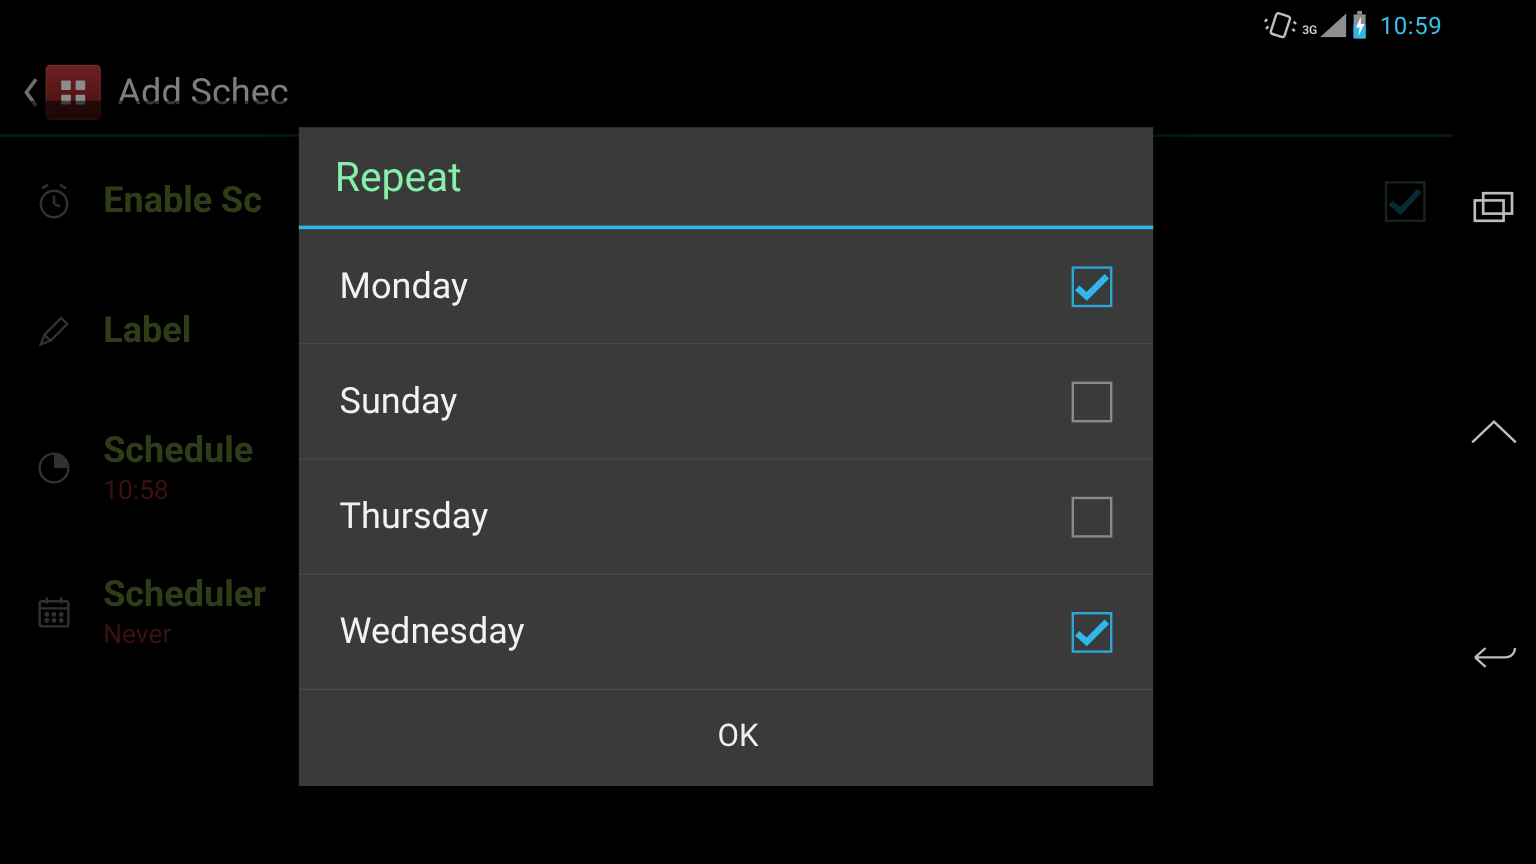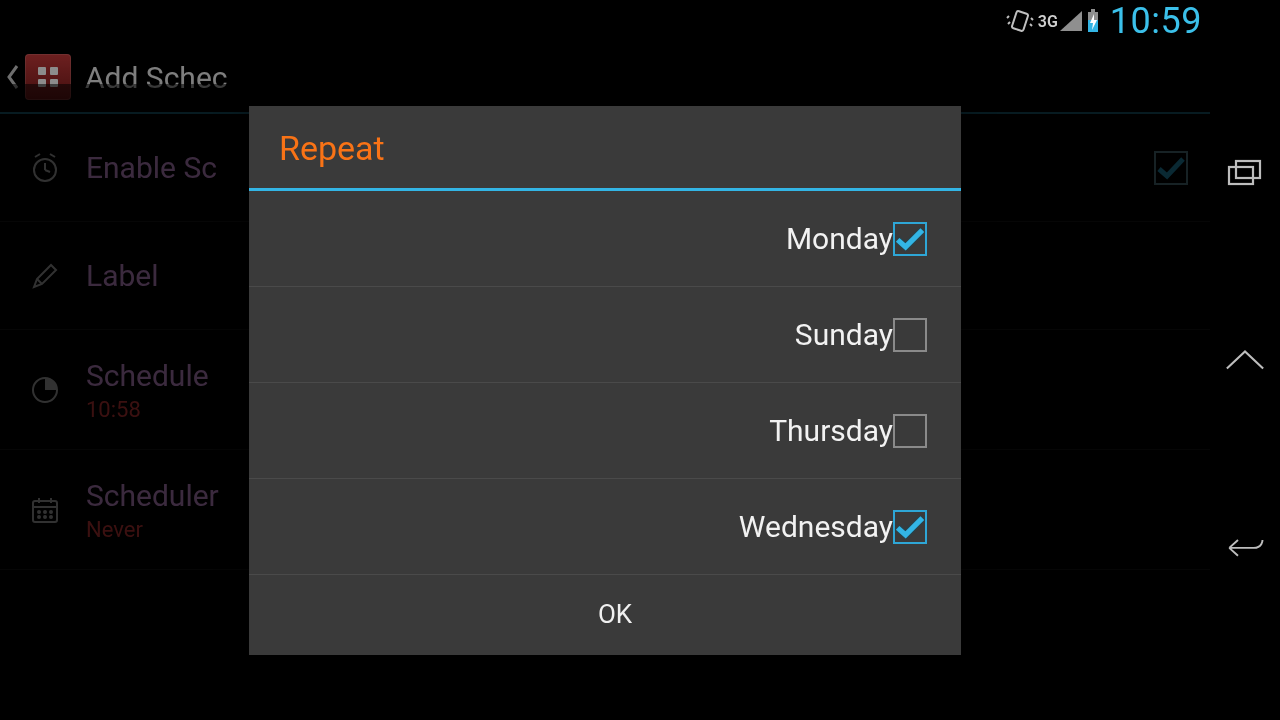--- a/index.html
+++ b/index.html
@@ -7,47 +7,47 @@
   .screen { width: 1280px; height: 720px; position: relative; background: #000; color: #fff; }
   
   .navbar { position: absolute; right: 0; top: 0; width: 70px; height: 720px; background: #000; display: flex; flex-direction: column; justify-content: space-around; align-items: center; padding: 80px 0 80px 0; }
   .nav-icon { width: 42px; height: 32px; display: flex; align-items: center; justify-content: center; }
   .nav-icon svg { stroke: #bdbdbd; fill: none; stroke-width: 2.2; }
   
   .content { position: absolute; left: 0; top: 0; width: 1210px; height: 720px; }
   
   .statusbar { position: absolute; top: 0; left: 0; width: 1210px; height: 42px; display: flex; align-items: center; justify-content: flex-end; gap: 4px; padding-right: 8px; color: #33b5e5; }
   .status-icon { display: flex; align-items: center; }
-  .status-time { font-size: 36px; letter-spacing: .5px; color: #3bc0ea; font-weight: 400; margin-left: 6px; }
+  .status-time { font-size: 20px; letter-spacing: .5px; color: #3bc0ea; font-weight: 400; margin-left: 6px; }
   
   .app { position: absolute; top: 42px; left: 0; width: 1210px; height: 678px; color: #999; }
   .app-dim { opacity: .55; }
-  .action-bar { display: flex; align-items: center; height: 72px; padding: 0 5px; border-bottom: 2px solid #1f6e87; }
+  .action-bar { display: flex; align-items: center; height: 72px; padding: 0 18px; border-bottom: 2px solid #1f6e87; }
   .back-caret { width: 16px; display:flex; align-items:center; justify-content:center; margin-right:4px;}
   .app-icon { width: 46px; height: 46px; background: linear-gradient(#c83b3b,#7a1b1b); border-radius: 4px; display:flex; align-items:center; justify-content:center; margin-right: 14px; box-shadow: inset 0 0 0 1px rgba(255,255,255,.15); }
   .app-icon svg { fill:#fff; }
   .action-title { font-size: 30px; color: #e6e6e6; font-weight: 400; white-space: nowrap; overflow: hidden; }
   .list { padding: 0 0 0 0; }
   .row { display: flex; align-items: center; padding: 0 22px; border-bottom: 1px solid #1a1a1a; position: relative; }
   .row.tall { height: 108px; }
   .row.two { height: 120px; flex-direction: row; align-items: center; }
   .row .ricon { width: 46px; display:flex; justify-content:center; margin-right: 18px; }
   .row .ricon svg { stroke:#c9c9c9; fill:none; stroke-width:2; }
-  .row .rlabel { font-size: 30px; color: #f0abfc; }
+  .row .rlabel { font-size: 30px; color: #bef264; font-weight: bold; }
   .row .sub { font-size: 22px; color: #ef4444; margin-top: 4px; }
   .row .txtcol { display:flex; flex-direction:column; }
   .row .spacer { flex: 1; }
   .bg-check { width: 34px; height: 34px; border: 2px solid #5e8a97; display:flex; align-items:center; justify-content:center; }
   .bg-check svg { stroke:#2aa6cf; stroke-width:5; fill:none; }
   
   .overlay { position: absolute; top: 42px; left: 0; width: 1210px; height: 678px; background: rgba(0,0,0,.55); display: flex; justify-content: center; align-items: flex-start; }
   .dialog { width: 712px; margin-top: 22px; background: #3a3a3a; box-shadow: 0 6px 24px rgba(0,0,0,.6); display:flex; flex-direction:column; }
-  .dialog-title { color: #f97316; font-size: 34px; font-weight: 400; padding: 22px 30px 20px 30px; }
+  .dialog-title { color: #86efac; font-size: 34px; font-weight: 400; padding: 22px 30px 20px 30px; }
   .dialog-divider { height: 3px; background: #33b5e5; }
-  .opt { display:flex; align-items:center; justify-content:flex-end; padding: 0 34px; height: 96px; border-bottom: 1px solid #4a4a4a; }
+  .opt { display:flex; align-items:center; justify-content:space-between; padding: 0 34px; height: 96px; border-bottom: 1px solid #4a4a4a; }
   .opt:last-of-type { border-bottom: 1px solid #4a4a4a; }
   .opt-label { font-size: 30px; color: #f2f2f2; }
   .chk { width: 34px; height: 34px; border: 2px solid #8a8a8a; display:flex; align-items:center; justify-content:center; }
   .chk.checked { border-color: #2ea6d6; }
   .chk svg { display:none; }
   .chk.checked svg { display:block; stroke:#33b5e5; stroke-width:6; fill:none; filter: drop-shadow(0 0 1px #0a4f66); }
   .dialog-footer { display:flex;padding-left:20px; }
   .ok-btn { flex:1; text-align:center; font-size: 26px; color:#f0f0f0; padding: 24px 0 26px 0; }
 </style>
 </head>
@@ -81,21 +81,21 @@
             <g stroke="#bfbfbf" stroke-width="2" fill="none">
               <rect x="8" y="4" width="12" height="18" rx="2" transform="rotate(18 14 13)"></rect>
               <line x1="3" y1="8" x2="1" y2="10"></line>
               <line x1="4" y1="14" x2="2" y2="16"></line>
               <line x1="25" y1="10" x2="27" y2="12"></line>
               <line x1="24" y1="16" x2="26" y2="18"></line>
             </g>
           </svg>
     </span>
     <span class="status-icon" style="display:flex;align-items:flex-end;gap:2px;">
-      <span style="color:#cfcfcf;font-size:16px;font-weight:600;">3G</span>
+      <span style="color:#cfcfcf;font-size:10px;font-weight:600;">3G</span>
       <svg width="22" height="20" viewBox="0 0 22 20">
             <polygon points="0,20 22,20 22,0" fill="#8f8f8f"></polygon>
           </svg>
     </span>
     <span class="status-icon">
       <svg width="14" height="24" viewBox="0 0 14 24">
             <rect x="2" y="3" width="10" height="20" fill="#8f8f8f"></rect>
             <rect x="5" y="0" width="4" height="3" fill="#8f8f8f"></rect>
             <rect x="2" y="11" width="10" height="12" fill="#33b5e5"></rect>
             <polygon points="8,5 4,14 7,14 6,21 11,11 8,11" fill="#fff"></polygon>

